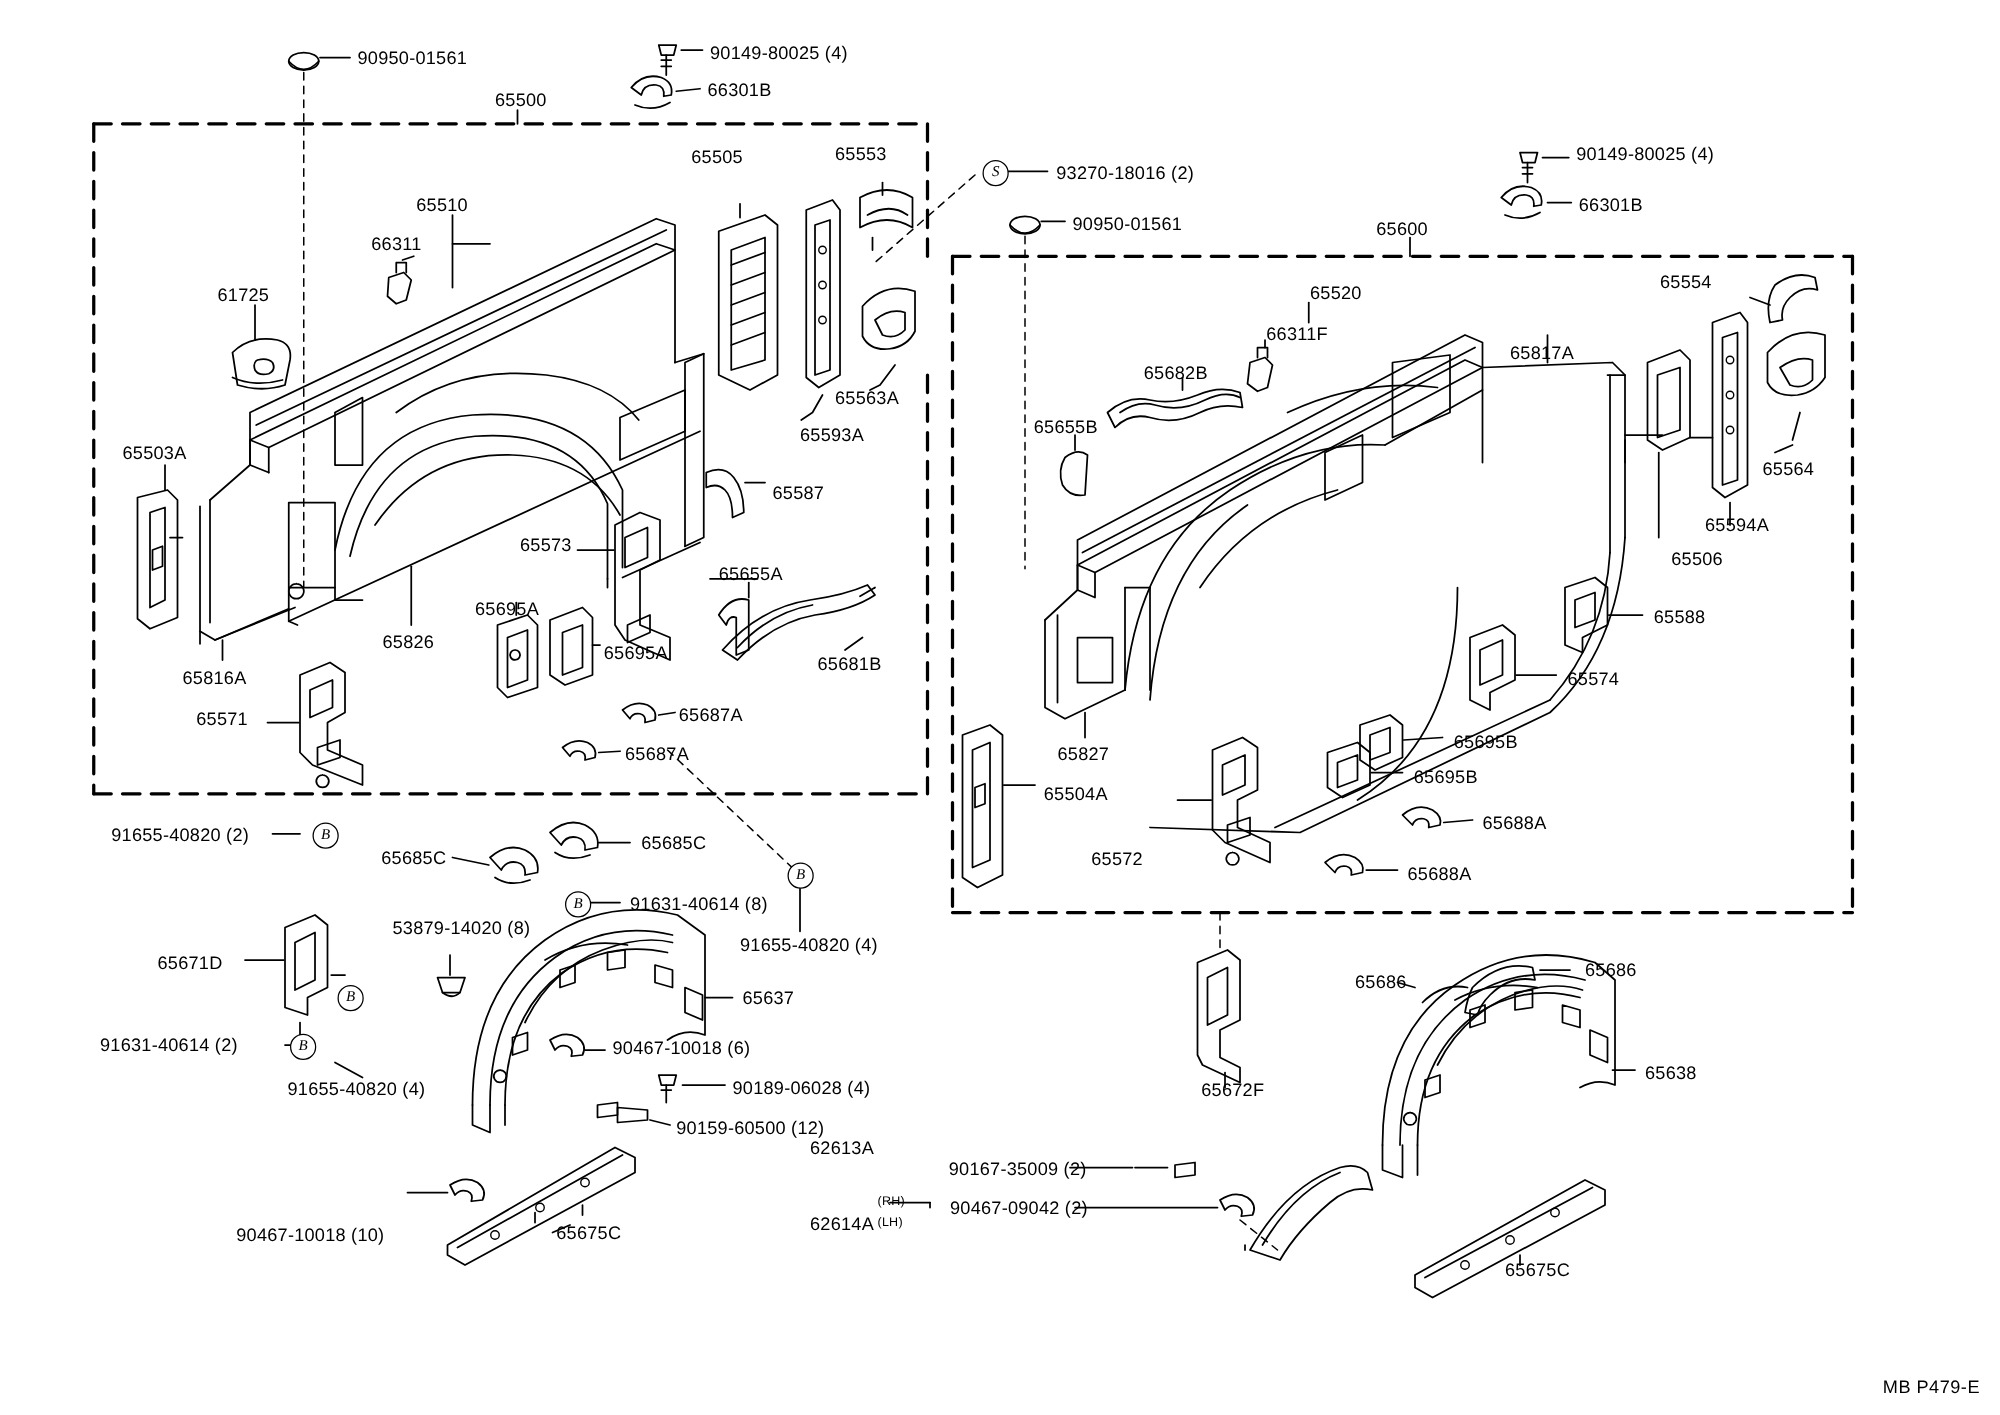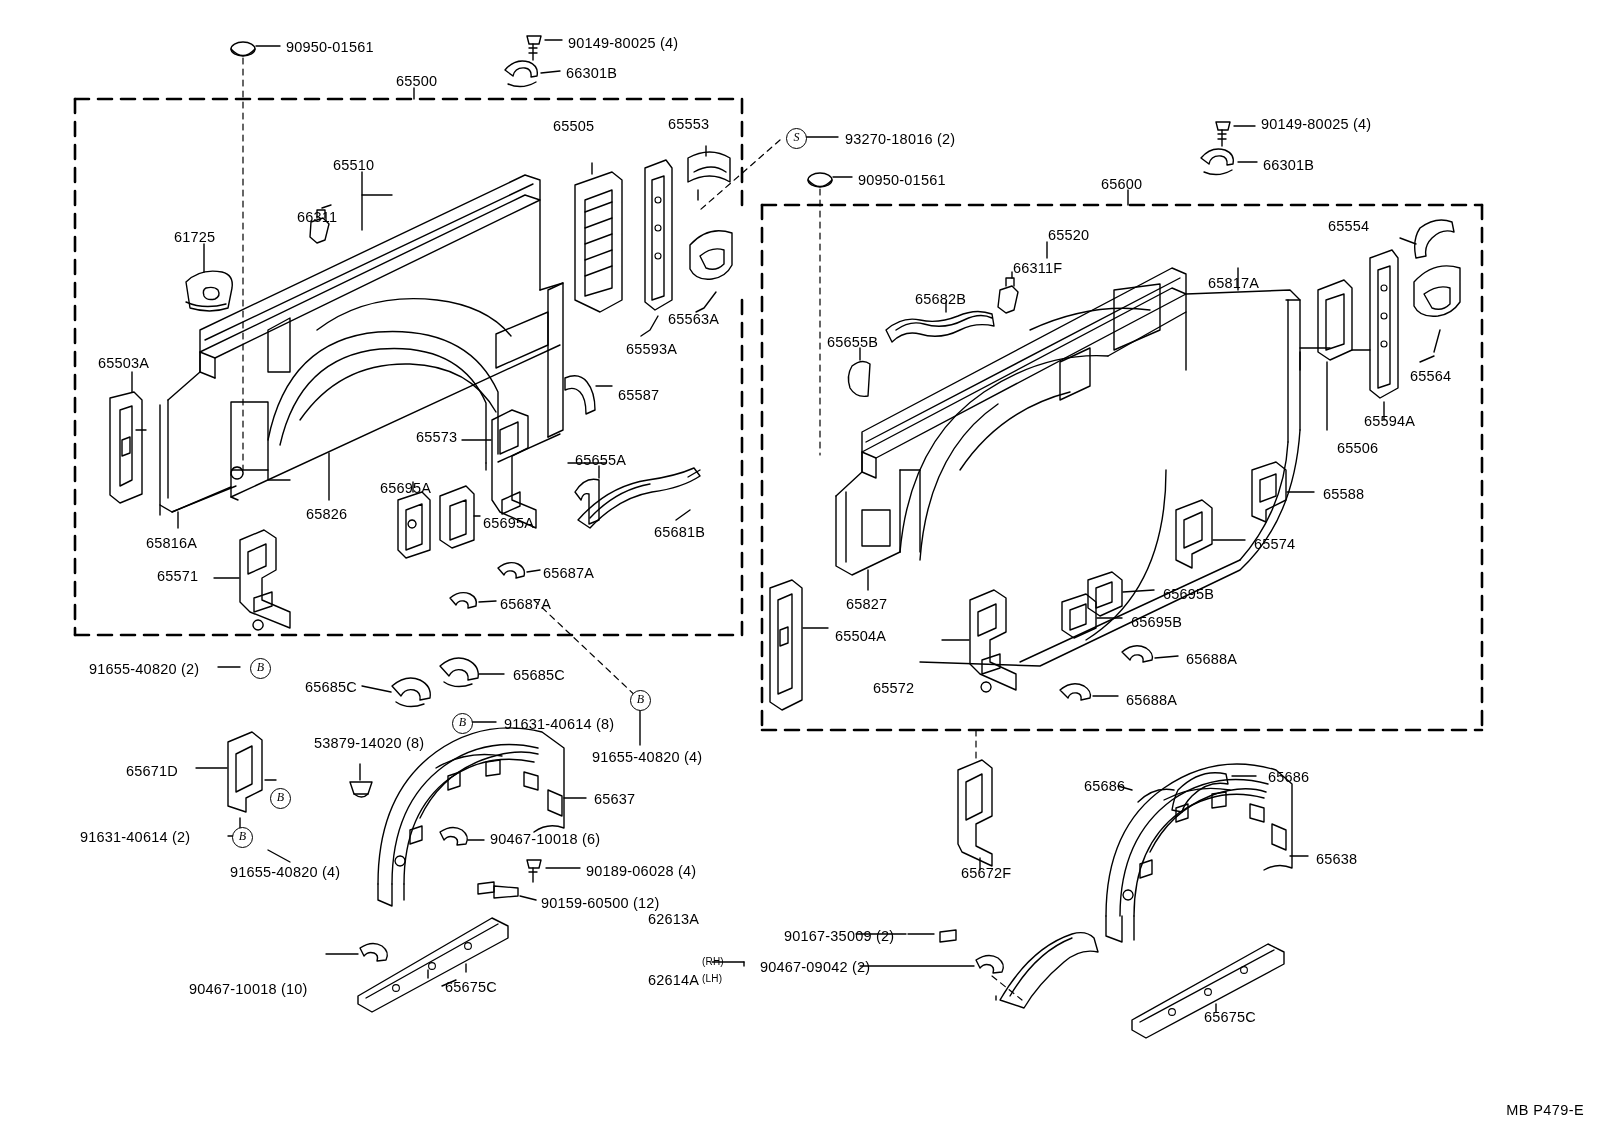--- a/index.html
+++ b/index.html
@@ -466,30 +466,30 @@
       <div class="lbl" style="left: 568px; top: 36px;">90149-80025 (4)</div>
       <div class="lbl" style="left: 566px; top: 66px;">66301B</div>
       <div class="lbl" style="left: 386px; top: 74px; margin-left: 10px;">65500</div>
       <div class="lbl" style="left: 553px; top: 119px;">65505</div>
       <div class="lbl" style="left: 668px; top: 117px;">65553</div>
       <div class="lbl" style="left: 845px; top: 132px;">93270-18016 (2)</div>
       <div class="lbl" style="left: 1261px; top: 117px;">90149-80025 (4)</div>
       <div class="lbl" style="left: 858px; top: 173px;">90950-01561</div>
       <div class="lbl" style="left: 1263px; top: 158px;">66301B</div>
       <div class="lbl" style="left: 333px; top: 158px;">65510</div>
-      <div class="lbl" style="left: 297px; top: 189px; margin-top: 21px;">66311</div>
+      <div class="lbl" style="left: 297px; top: 189px;">66311</div>
       <div class="lbl" style="left: 1101px; top: 177px;">65600</div>
       <div class="lbl" style="left: 174px; top: 230px;">61725</div>
       <div class="lbl" style="left: 1048px; top: 228px;">65520</div>
       <div class="lbl" style="left: 1328px; top: 219px;">65554</div>
       <div class="lbl" style="left: 1013px; top: 261px;">66311F</div>
       <div class="lbl" style="left: 1208px; top: 276px;">65817A</div>
       <div class="lbl" style="left: 915px; top: 292px;">65682B</div>
       <div class="lbl" style="left: 668px; top: 312px;">65563A</div>
-      <div class="lbl" style="left: 626px; top: 342px;">65593A</div>
+      <div class="lbl" style="left: 640px; top: 342px;">65593A</div>
       <div class="lbl" style="left: 827px; top: 335px;">65655B</div>
       <div class="lbl" style="left: 98px; top: 356px;">65503A</div>
       <div class="lbl" style="left: 618px; top: 388px;">65587</div>
       <div class="lbl" style="left: 1410px; top: 369px; text-align: center;">65564</div>
       <div class="lbl" style="left: 1364px; top: 414px;">65594A</div>
       <div class="lbl" style="left: 416px; top: 430px;">65573</div>
       <div class="lbl" style="left: 575px; top: 453px;">65655A</div>
       <div class="lbl" style="left: 1304px; top: 441px; margin-left: 33px;">65506</div>
       <div class="lbl" style="left: 380px; top: 481px;">65695A</div>
       <div class="lbl" style="left: 483px; top: 516px;">65695A</div>
@@ -518,21 +518,21 @@
       <div class="lbl" style="left: 1268px; top: 770px;">65686</div>
       <div class="lbl" style="left: 1084px; top: 779px;">65686</div>
       <div class="lbl" style="left: 594px; top: 792px;">65637</div>
       <div class="lbl" style="left: 80px; top: 830px;">91631-40614 (2)</div>
       <div class="lbl" style="left: 490px; top: 832px;">90467-10018 (6)</div>
       <div class="lbl" style="left: 230px; top: 865px;">91655-40820 (4)</div>
       <div class="lbl" style="left: 586px; top: 864px;">90189-06028 (4)</div>
       <div class="lbl" style="left: 1316px; top: 852px;">65638</div>
       <div class="lbl" style="left: 961px; top: 866px;">65672F</div>
       <div class="lbl" style="left: 541px; top: 896px;">90159-60500 (12)</div>
-      <div class="lbl" style="left: 759px; top: 929px; margin-left: 25px;">90167-35009 (2)</div>
+      <div class="lbl" style="left: 759px; top: 929px;">90167-35009 (2)</div>
       <div class="lbl" style="left: 189px; top: 950px; margin-top: 32px;">90467-10018 (10)</div>
       <div class="lbl" style="left: 648px; top: 912px;">62613A</div>
       <div class="lbl sub" style="left: 702px; top: 957px;">(RH)</div>
       <div class="lbl" style="left: 760px; top: 960px;">90467-09042 (2)</div>
       <div class="lbl" style="left: 648px; top: 973px;">62614A</div>
       <div class="lbl sub" style="left: 702px; top: 974px;">(LH)</div>
       <div class="lbl" style="left: 445px; top: 980px;">65675C</div>
       <div class="lbl" style="left: 1204px; top: 1010px;">65675C</div>
     </div>
 

